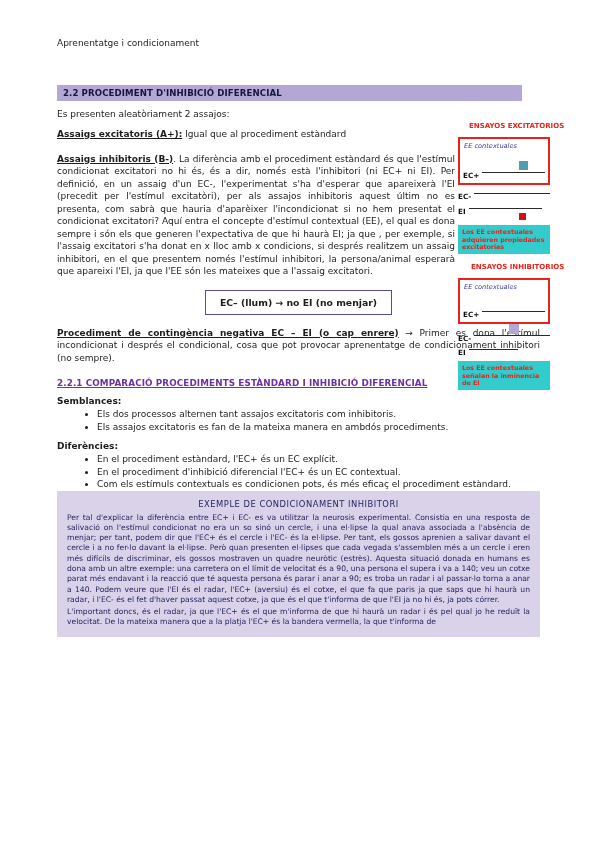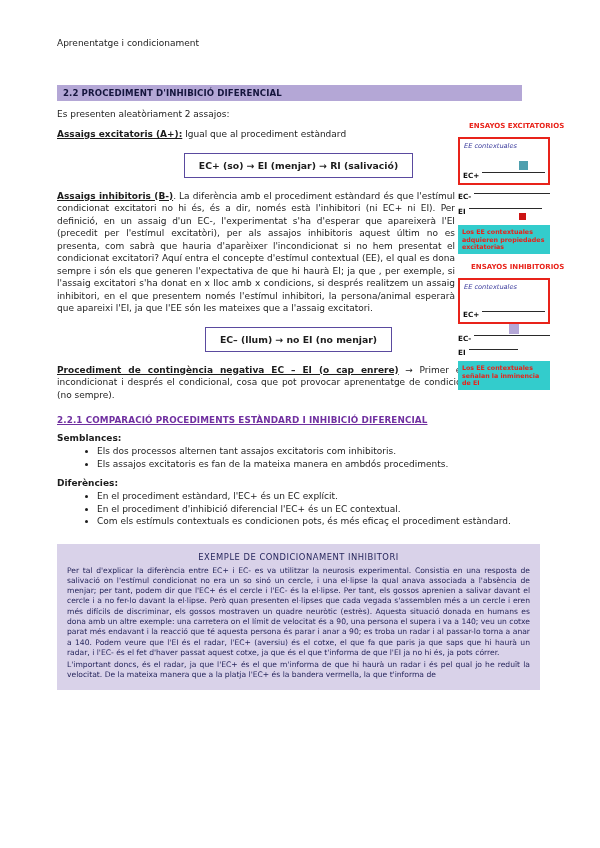--- a/index.html
+++ b/index.html
@@ -16,21 +16,21 @@
   .mt12 { margin-top:12px; }
   .narrow { width:398px; }
   .justify { text-align:justify; }
   .bu { font-weight:bold; text-decoration:underline; }
   .formula-box { width:fit-content; margin:12px auto 0 auto; border:1.5px solid #5a4a9f;
                  padding:6px 14px; font-size:9.3px; font-weight:bold; text-align:center; }
   .sub-title { margin-top:14px; font-size:8.8px; font-weight:bold; text-decoration:underline;
                color:#7030a0; letter-spacing:0.1px; }
   .bold-label { margin-top:8px; font-size:9px; font-weight:bold; }
   .bullet-list { margin-top:2px; padding-left:40px; font-size:9px; line-height:12.5px; }
-  .example-box { margin-top:16px; width:483px; background:#d9d2e9; color:#26265c;
+  .example-box { width:483px; background:#d9d2e9; color:#26265c;
                  padding:8px 10px 9px 10px; }
   .example-title { text-align:center; font-size:8.4px; letter-spacing:0.5px; margin-bottom:4px; }
   .example-box p { font-size:7.6px; line-height:10.3px; text-align:justify; margin-top:2px; }
   
   .sb-title { position:absolute; color:#e8231a; font-weight:bold; font-size:7px; white-space:nowrap; }
   .red-box { position:absolute; border:2px solid #e8231a; background:#ffffff; display:flex;
              flex-direction:column; justify-content:space-between;gap:6px; }
   .ee-label { font-style:italic; font-size:6.6px; color:#38389a; padding:3px 0 0 4px; white-space:nowrap; }
   .stim-row { display:flex; gap:3px; font-size:7.2px; font-weight:bold;
               padding:0 3px 3px 3px; color:#111111; }
@@ -50,21 +50,20 @@
 
   <div class="content">
     <div class="doc-header">Aprenentatge i condicionament</div>
 
     <div class="section-bar">2.2 PROCEDIMENT D'INHIBICIÓ DIFERENCIAL</div>
 
     <p class="intro">Es presenten aleatòriament 2 assajos:</p>
 
     <p class="para mt9"><span class="bu">Assaigs excitatoris (A+):</span><span> Igual que al procediment estàndard</span></p>
 
-    <div class="formula-box">EC+ (so) → EI (menjar) → RI (salivació)</div>
 
     <p class="para mt12 narrow justify"><span class="bu">Assaigs inhibitoris (B-)</span><span>. La diferència amb el procediment estàndard és que l'estímul condicionat excitatori no hi és, és a dir, només està l'inhibitori (ni EC+ ni EI). Per definició, en un assaig d'un EC-, l'experimentat s'ha d'esperar que apareixerà l'EI (precedit per l'estímul excitatòri), per als assajos inhibitoris aquest últim no es presenta, com sabrà que hauria d'aparèixer l'incondicionat si no hem presentat el condicionat excitatori? Aquí entra el concepte d'estímul contextual (EE), el qual es dona sempre i són els que generen l'expectativa de que hi haurà EI; ja que , per exemple, si l'assaig excitatori s'ha donat en x lloc amb x condicions, si després realitzem un assaig inhibitori, en el que presentem només l'estímul inhibitori, la persona/animal esperarà que apareixi l'EI, ja que l'EE són les mateixes que a l'assaig excitatori.</span></p>
 
     <div class="formula-box">EC– (llum) → no EI (no menjar)</div>
 
     <p class="para mt12 justify"><span class="bu">Procediment de contingència negativa EC – EI (o cap enrere)</span> <span>→ Primer es dona l'estímul incondicionat i després el condicional, cosa que pot provocar aprenentatge de condicionament inhibitori (no sempre).</span></p>
 
     <h3 class="sub-title">2.2.1 COMPARACIÓ PROCEDIMENTS ESTÀNDARD I INHIBICIÓ DIFERENCIAL</h3>
 
     <p class="bold-label">Semblances:</p>

